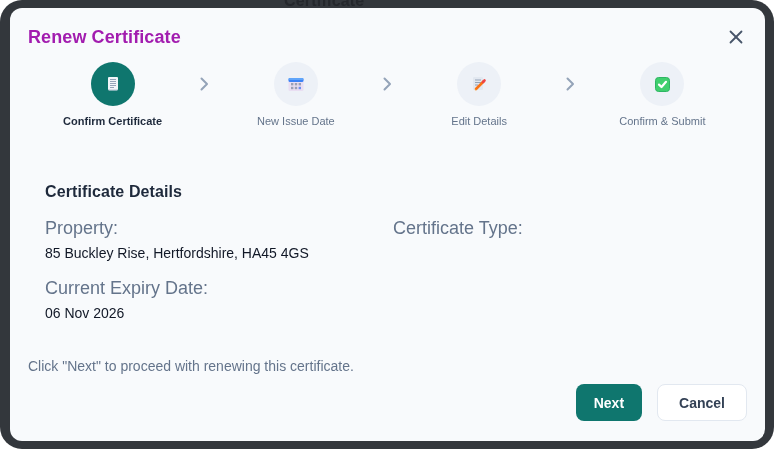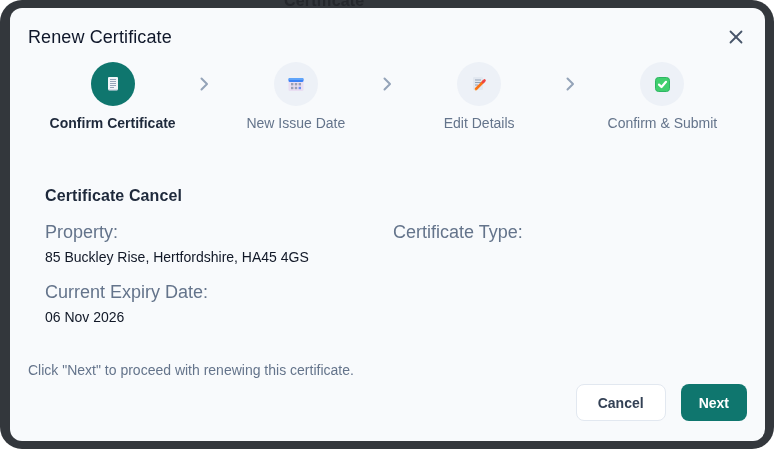--- a/index.html
+++ b/index.html
@@ -23,21 +23,21 @@
   }
   .modal {
     position: absolute; left: 10px; top: 8px;
     width: 755px; height: 433px;
     background: #f8fafc;
     border-radius: 12px;
     padding: 0 18px;
   }
   .modal-title {
     padding-top: 19px;
-    font-size: 18px; font-weight: 400; color: #0f172a;
+    font-size: 18px; font-weight: 700; color: #a21caf;
     letter-spacing: .1px;
   }
   .close-btn {
     position: absolute; top: 18px; right: 18px;
     width: 22px; height: 22px;
     display: flex; align-items: center; justify-content: center;
     cursor: pointer; background: transparent; border: none;
   }
   
   .stepper {
@@ -50,21 +50,21 @@
     cursor: pointer;
   }
   .step-circle {
     width: 44px; height: 44px; border-radius: 50%;
     display: flex; align-items: center; justify-content: center;
   }
   .step-circle.active { background: #0f766e; }
   .step-circle.upcoming { background: #edf1f7; }
   .step-label {
     margin-top: 9px;
-    font-size: 14px; color: #64748b; font-weight: 400;
+    font-size: 11px; color: #64748b; font-weight: 400;
     white-space: nowrap;
   }
   .step.active .step-label { color: #1e293b; font-weight: 700; }
   .step-chevron {
     margin-top: 15px; width: 14px;
     display: flex; justify-content: center;
     flex: 0 0 auto;
   }
   
   .details { margin-top: 56px; padding-left: 17px; padding-right: 10px; }
@@ -198,21 +198,21 @@
             <rect x="1.5" y="1.5" width="14" height="14" rx="3" fill="none" stroke="#2eb563" stroke-width="1"></rect>
             <path d="M5 8.6 L7.5 11 L12 5.8" fill="none" stroke="#ffffff" stroke-width="2.2" stroke-linecap="round" stroke-linejoin="round"></path>
           </svg>
         </div>
         <div class="step-label">Confirm &amp; Submit</div>
       </div>
 
     </div>
 
     <div class="details">
-      <div class="details-heading">Certificate Cancel</div>
+      <div class="details-heading">Certificate Details</div>
       <div class="details-grid">
 
         <div class="field">
           <div class="field-label">Property:</div>
           <div class="field-value">85 Buckley Rise, Hertfordshire, HA45 4GS</div>
         </div>
 
         <div class="field">
           <div class="field-label">Certificate Type:</div>
         </div>
@@ -222,18 +222,18 @@
           <div class="field-label">Current Expiry Date:</div>
           <div class="field-value">06 Nov 2026</div>
         </div>
 
       </div>
     </div>
 
     <div class="instruction">Click "Next" to proceed with renewing this certificate.</div>
 
     <div class="footer">
+      <button class="btn btn-next">Next</button>
       <button class="btn btn-cancel">Cancel</button>
-      <button class="btn btn-next">Next</button>
     </div>
 
   </div>
 </div>
 
 </body></html>

